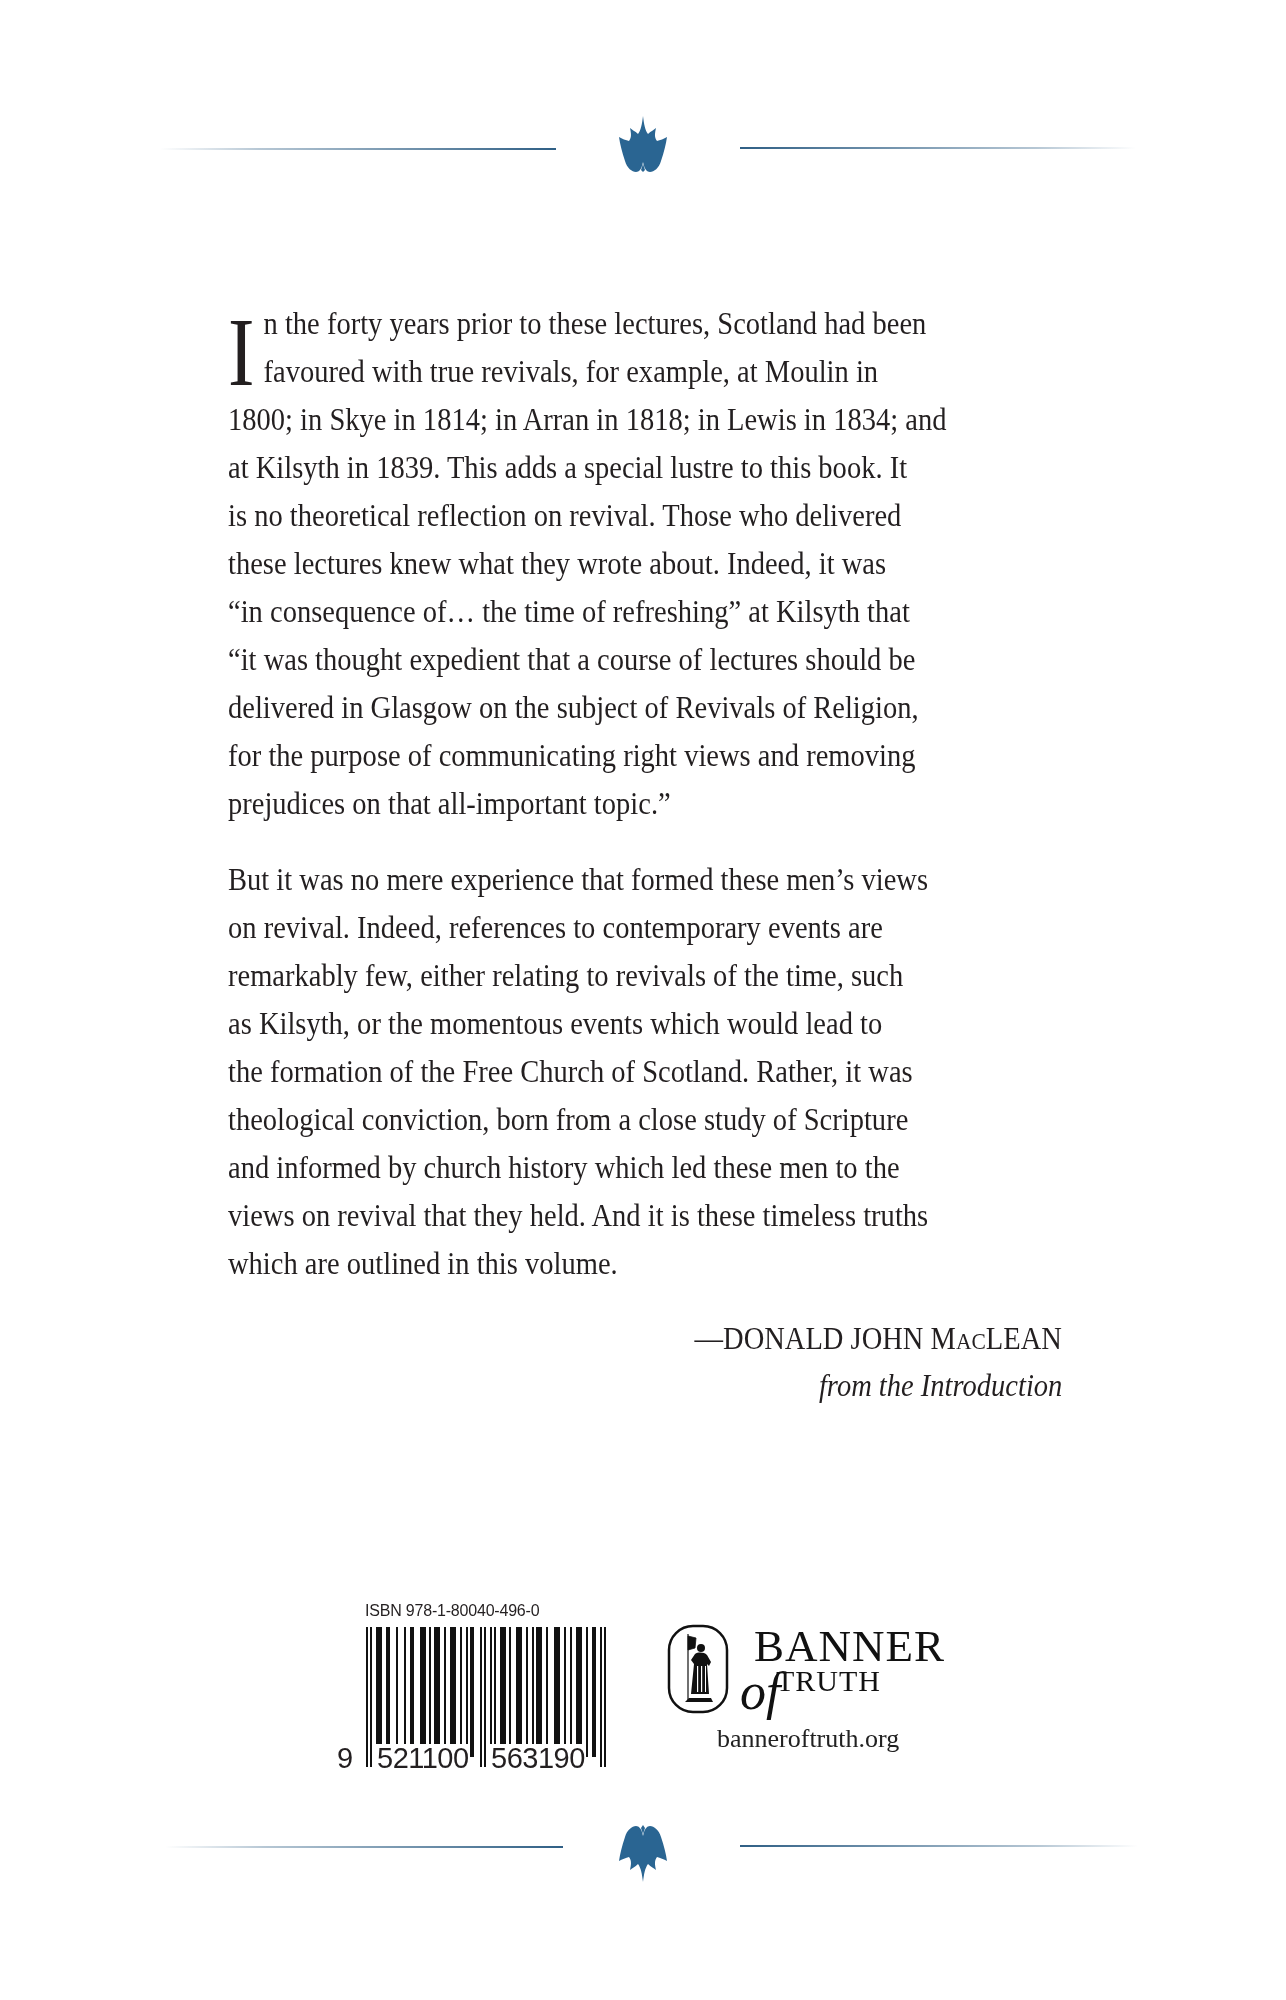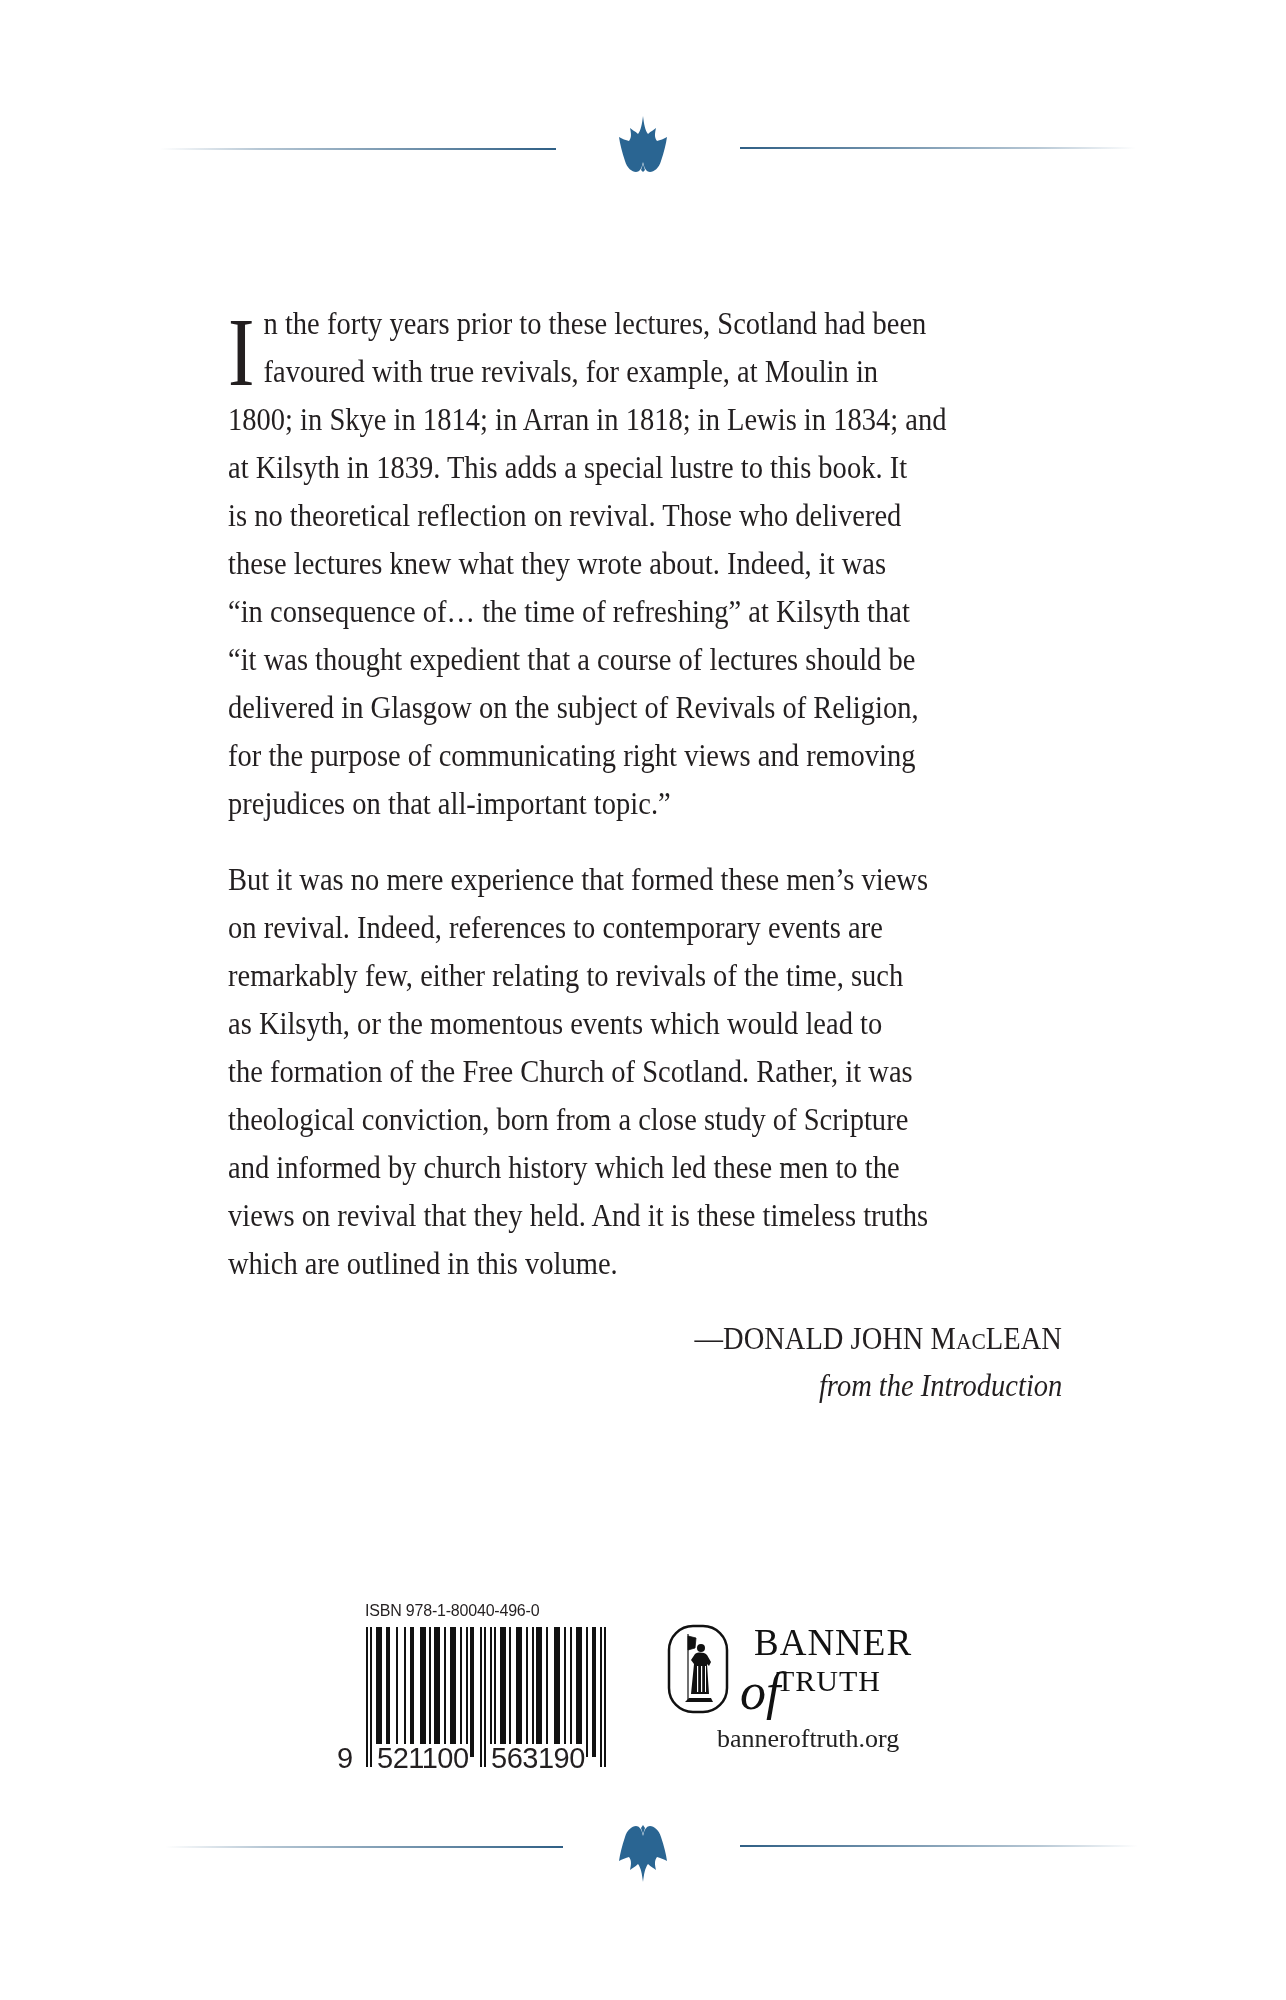--- a/index.html
+++ b/index.html
@@ -12,21 +12,21 @@
   .line { position:absolute; left:0; white-space:nowrap; font-size:30.5px; line-height:1; }
   .dropcap { position:absolute; left:228px; top:304px; font-size:97px; line-height:1; font-family:"Liberation Serif", serif; transform-origin:0 0; transform:scaleX(0.82); }
   .sig { position:absolute; right:224px; white-space:nowrap; font-size:30.5px; line-height:1; transform-origin:100% 0; transform:scaleX(0.935); }
   .sig .sc { font-size:23px; }
   .sig.italic { font-style:italic; }
   .isbn-label { position:absolute; left:365px; top:1603px; font-family:"Liberation Sans", sans-serif; font-size:16px; line-height:1; white-space:nowrap; letter-spacing:-0.2px; }
   .barcode { position:absolute; left:366px; top:1627px; width:244px; height:140px; }
   .bc-digit { position:absolute; font-family:"Liberation Sans", sans-serif; font-size:29px; line-height:1; white-space:nowrap; background:#fff; }
   .logo-oval { position:absolute; left:667px; top:1624px; }
   .brand { position:absolute; font-family:"Liberation Serif", serif; line-height:1; white-space:nowrap; color:#111; }
-  .brand.banner { left:754px; top:1624px; font-size:37px; letter-spacing:1px; }
+  .brand.banner { left:754px; top:1624px; font-size:45px; letter-spacing:1px; }
   .brand.of { left:740px; top:1666px; font-size:52px; font-style:italic; }
   .brand.truth { left:776px; top:1666px; font-size:30px; letter-spacing:1px; }
   .url { position:absolute; left:717px; top:1726px; font-size:26px; line-height:1; white-space:nowrap; color:#222;text-align:center; }
 </style>
 </head>
 <body>
 
 <div class="rule left" style="left:160px; top:148px; width:396px;"></div>
 <div class="rule right" style="left:740px; top:147px; width:396px;"></div>
 <svg class="ornament" style="left:614px; top:114px;" width="58" height="60" viewBox="0 0 58 60">

